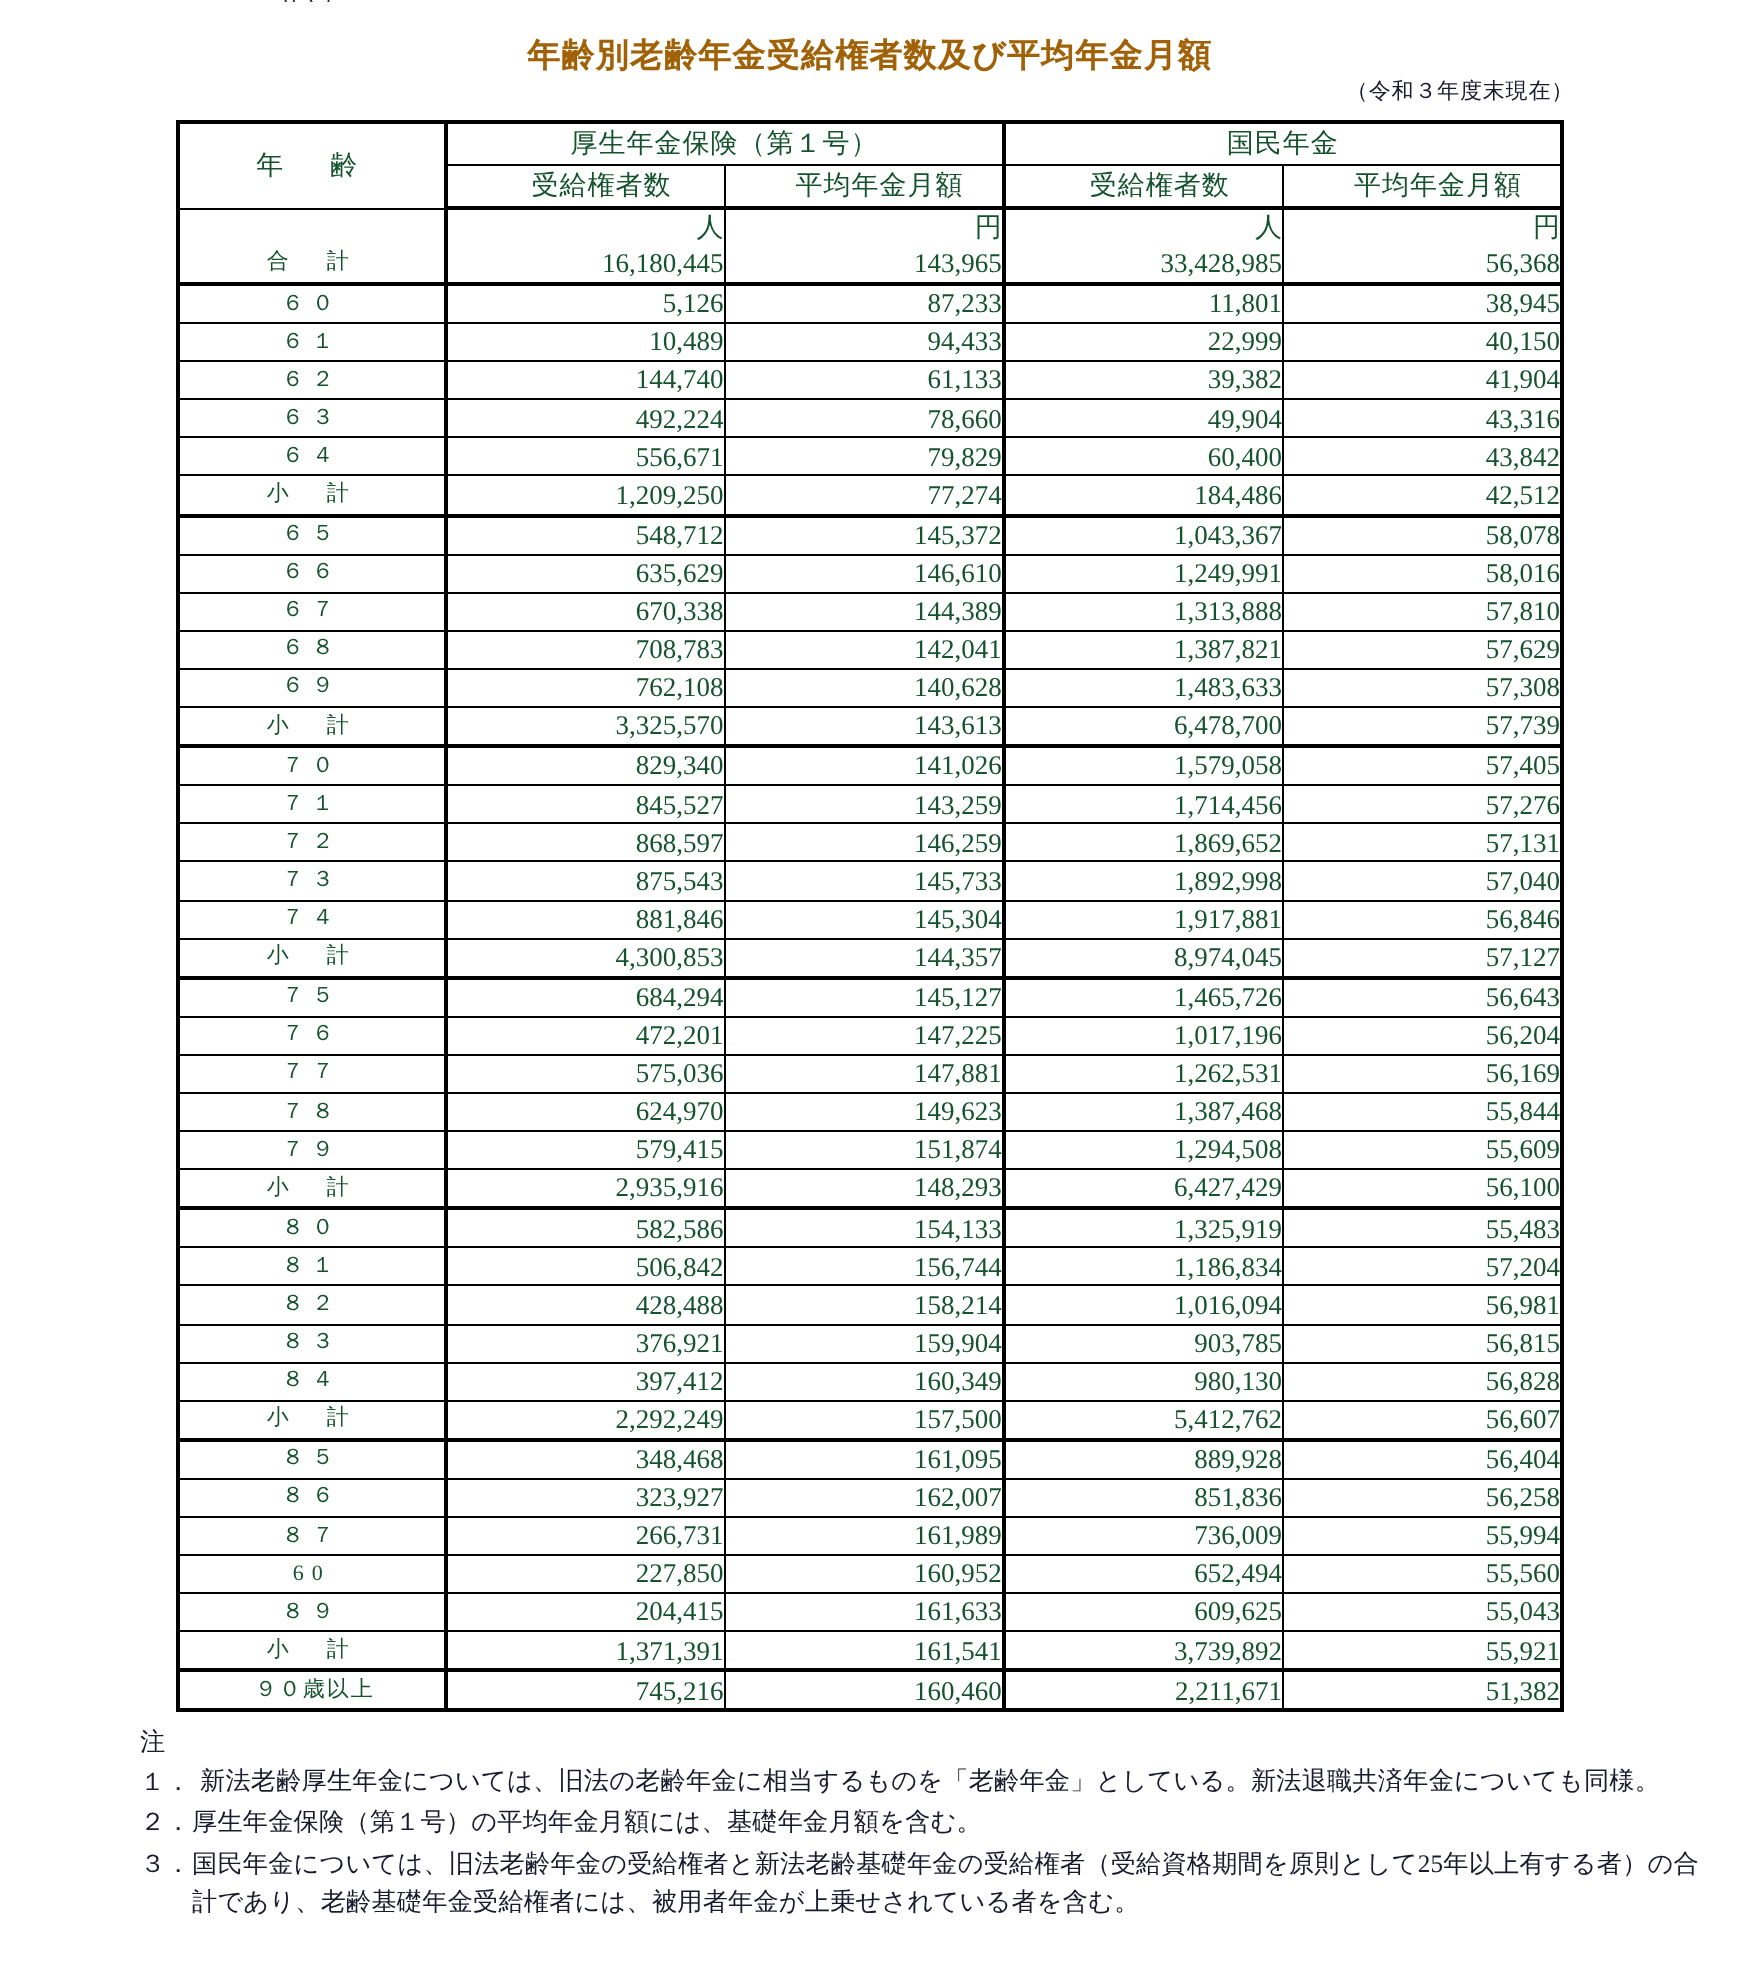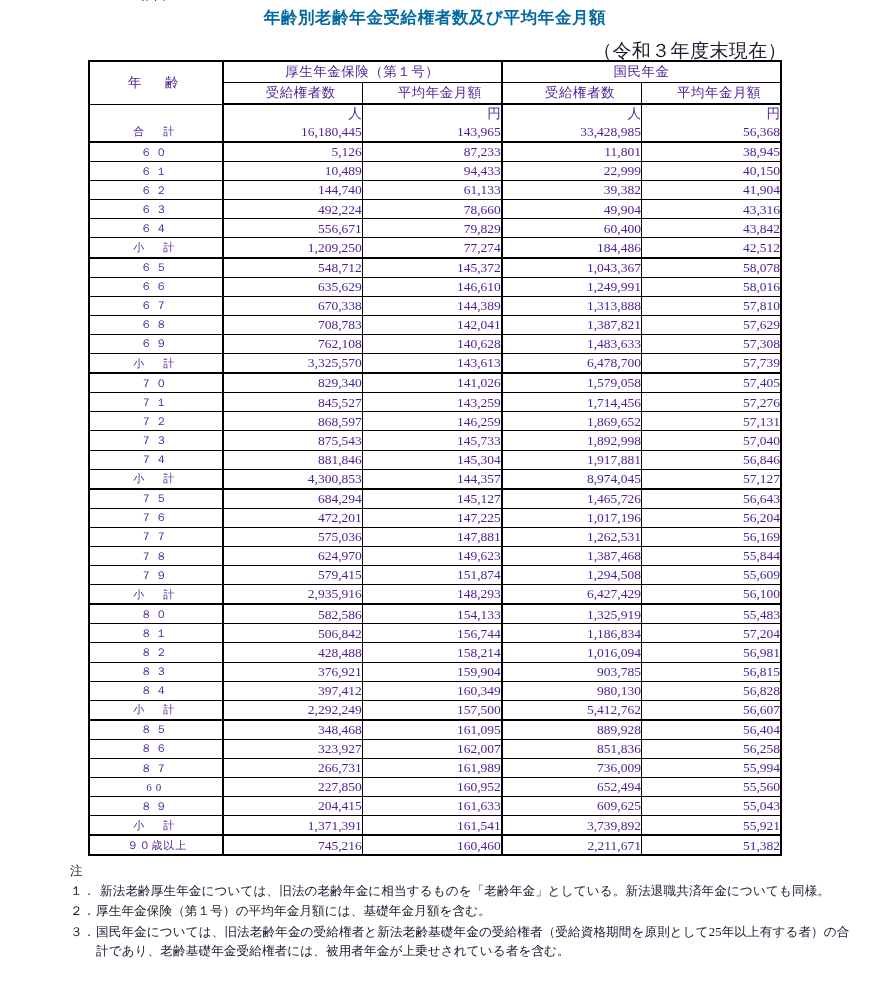--- a/index.html
+++ b/index.html
@@ -32,53 +32,53 @@
     white-space: nowrap;
     overflow: hidden;
     height: 8px;
   }
 
   
   .doc-title {
     position: absolute;
     left: 0;
     right: 0;
-    top: 7px;
+    top: 17px;
     text-align: center;
     font-size: 16.5px;
     font-weight: bold;
     letter-spacing: 0.6px;
-    color: #0369a1;
+    color: #a16207;
     font-family: "Liberation Sans", "DejaVu Sans", sans-serif;
   }
 
   
   .doc-subtitle {
     position: absolute;
     right: 83px;
     top: 38px;
-    font-size: 19px;
+    font-size: 11px;
     letter-spacing: 0.4px;
     color: #1a1a2e;
     margin-left: 16px;
   }
 
   
   .tbl-wrap {
     position: absolute;
     left: 88px;
     top: 60px;
     width: 694px;
   }
   table.stat {
     border-collapse: collapse;
     width: 100%;
     font-size: 13px;
     line-height: 1;
-    color: #4c1d95;
+    color: #14532d;
   }
   table.stat th,
   table.stat td {
     border: 1px solid #000;
     padding: 0;
     font-weight: normal;
     vertical-align: middle;
   }
   
   table.stat {

